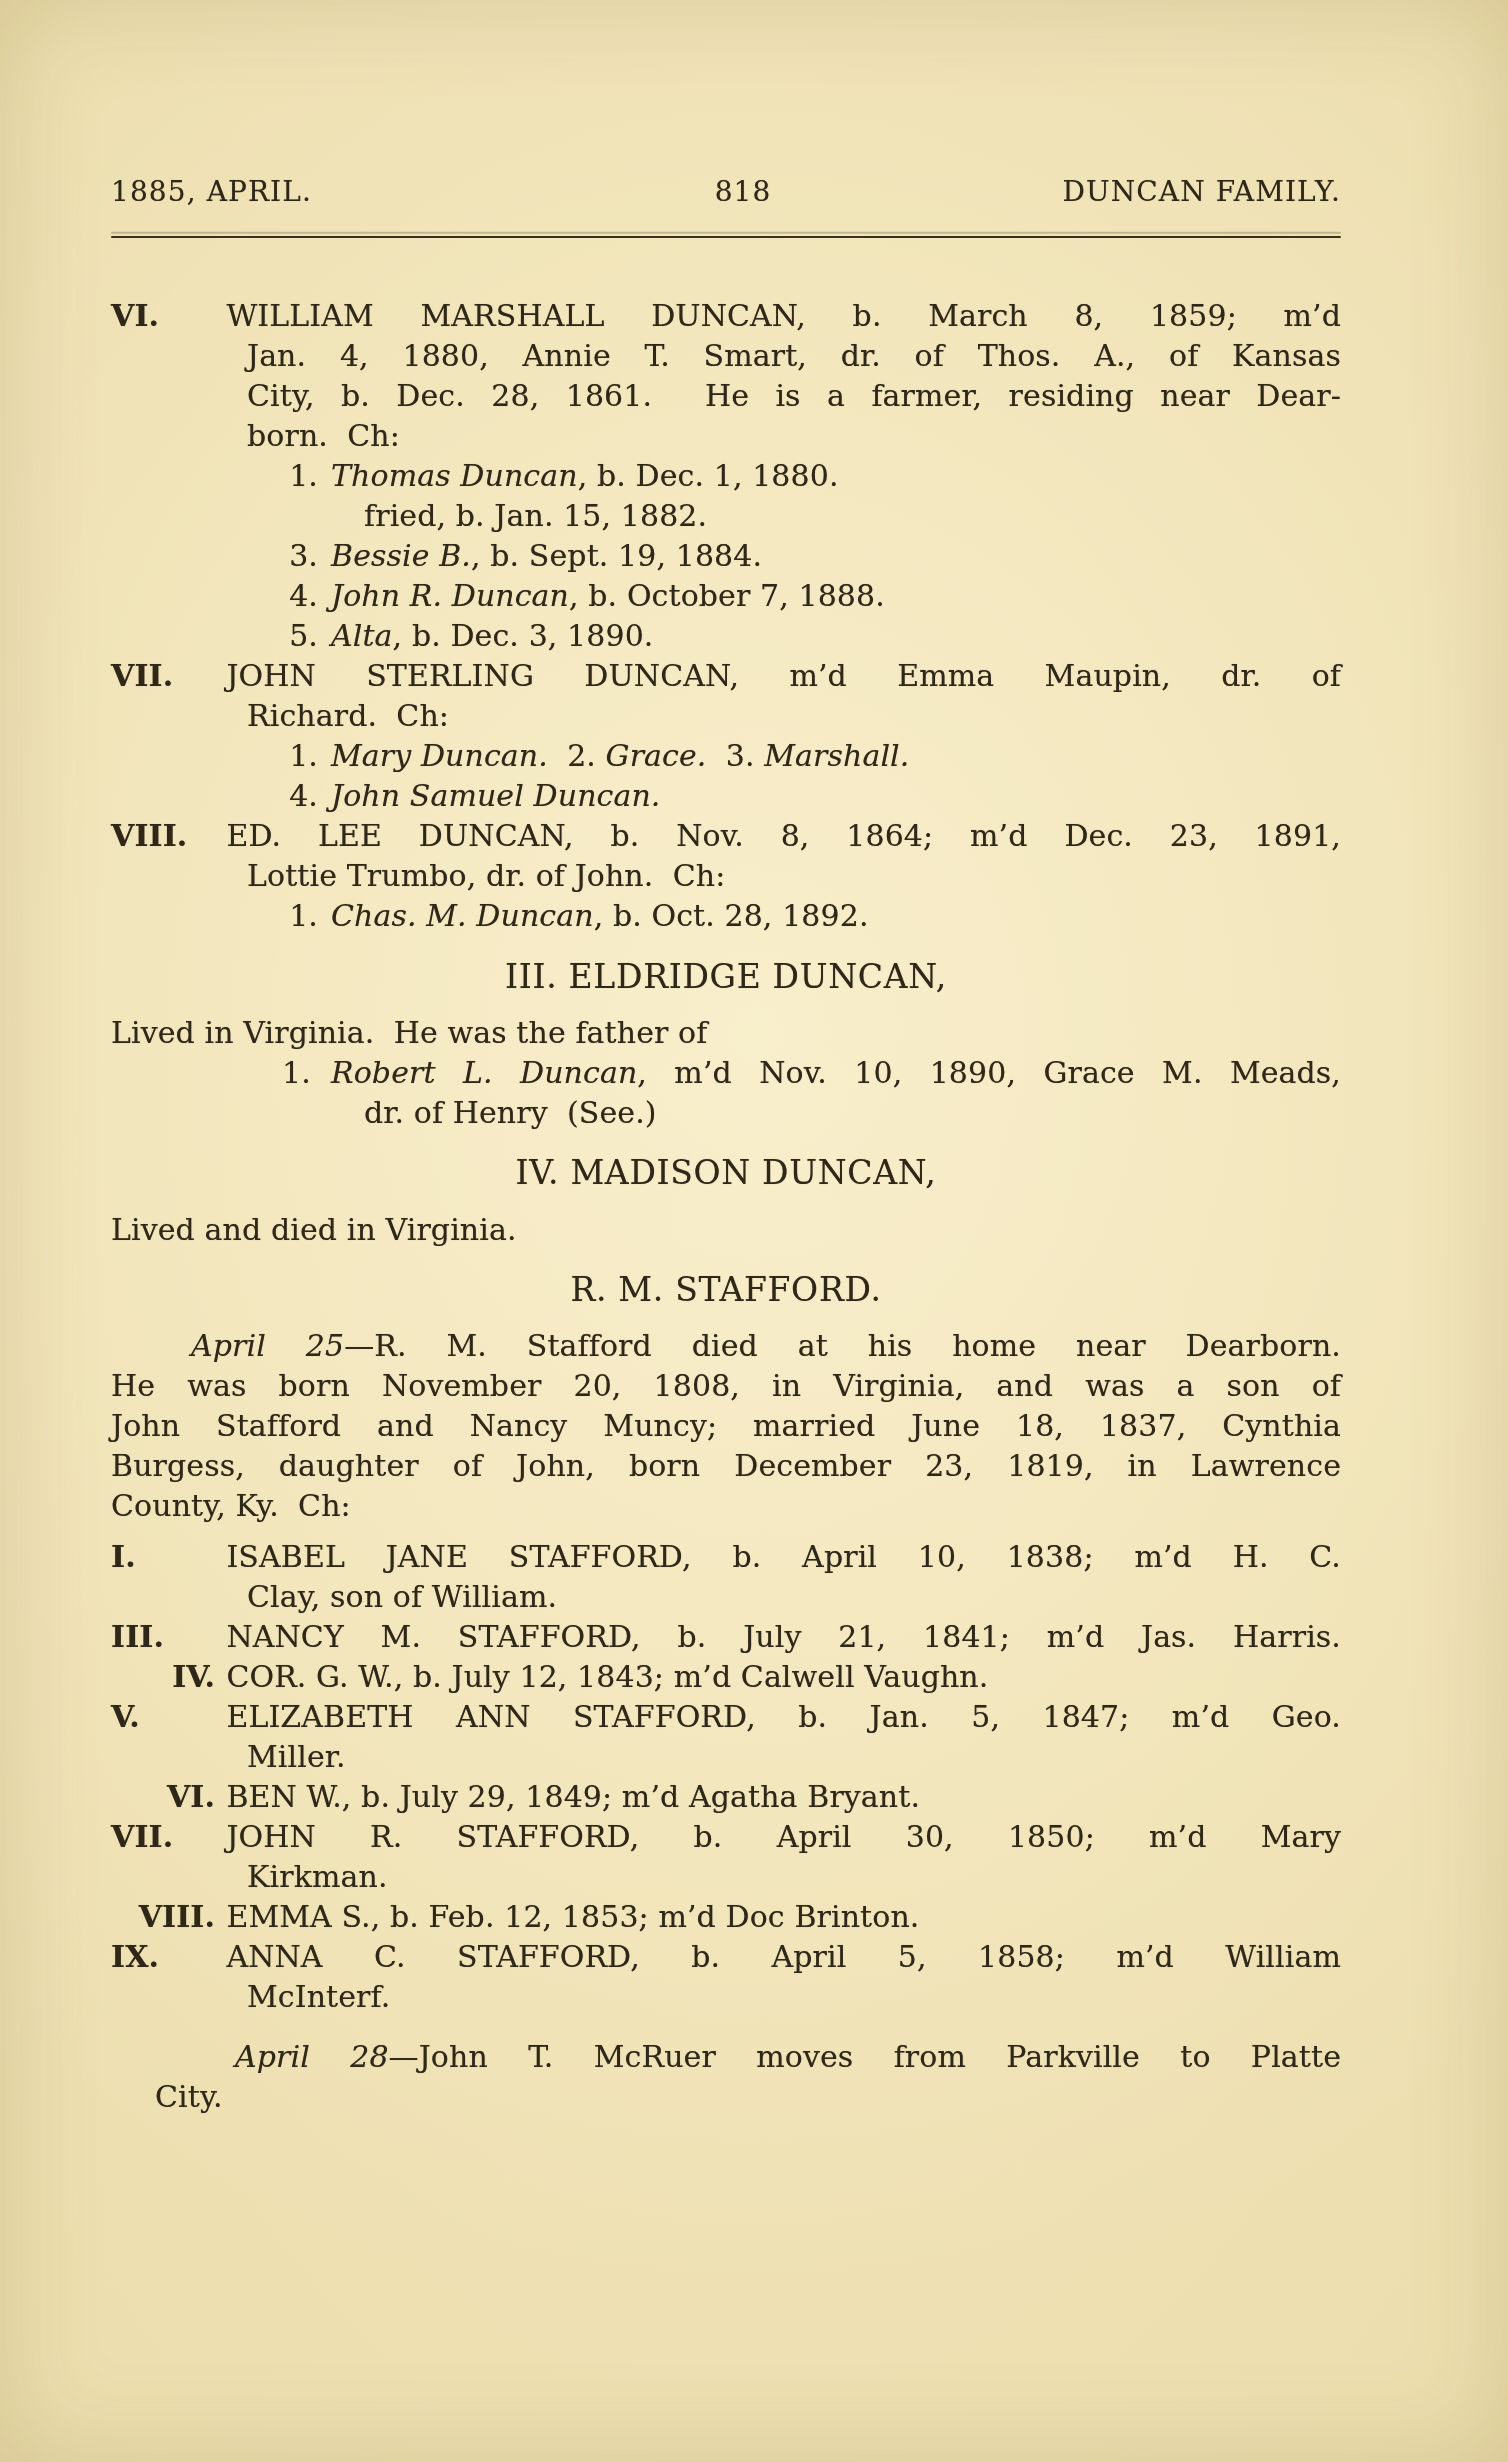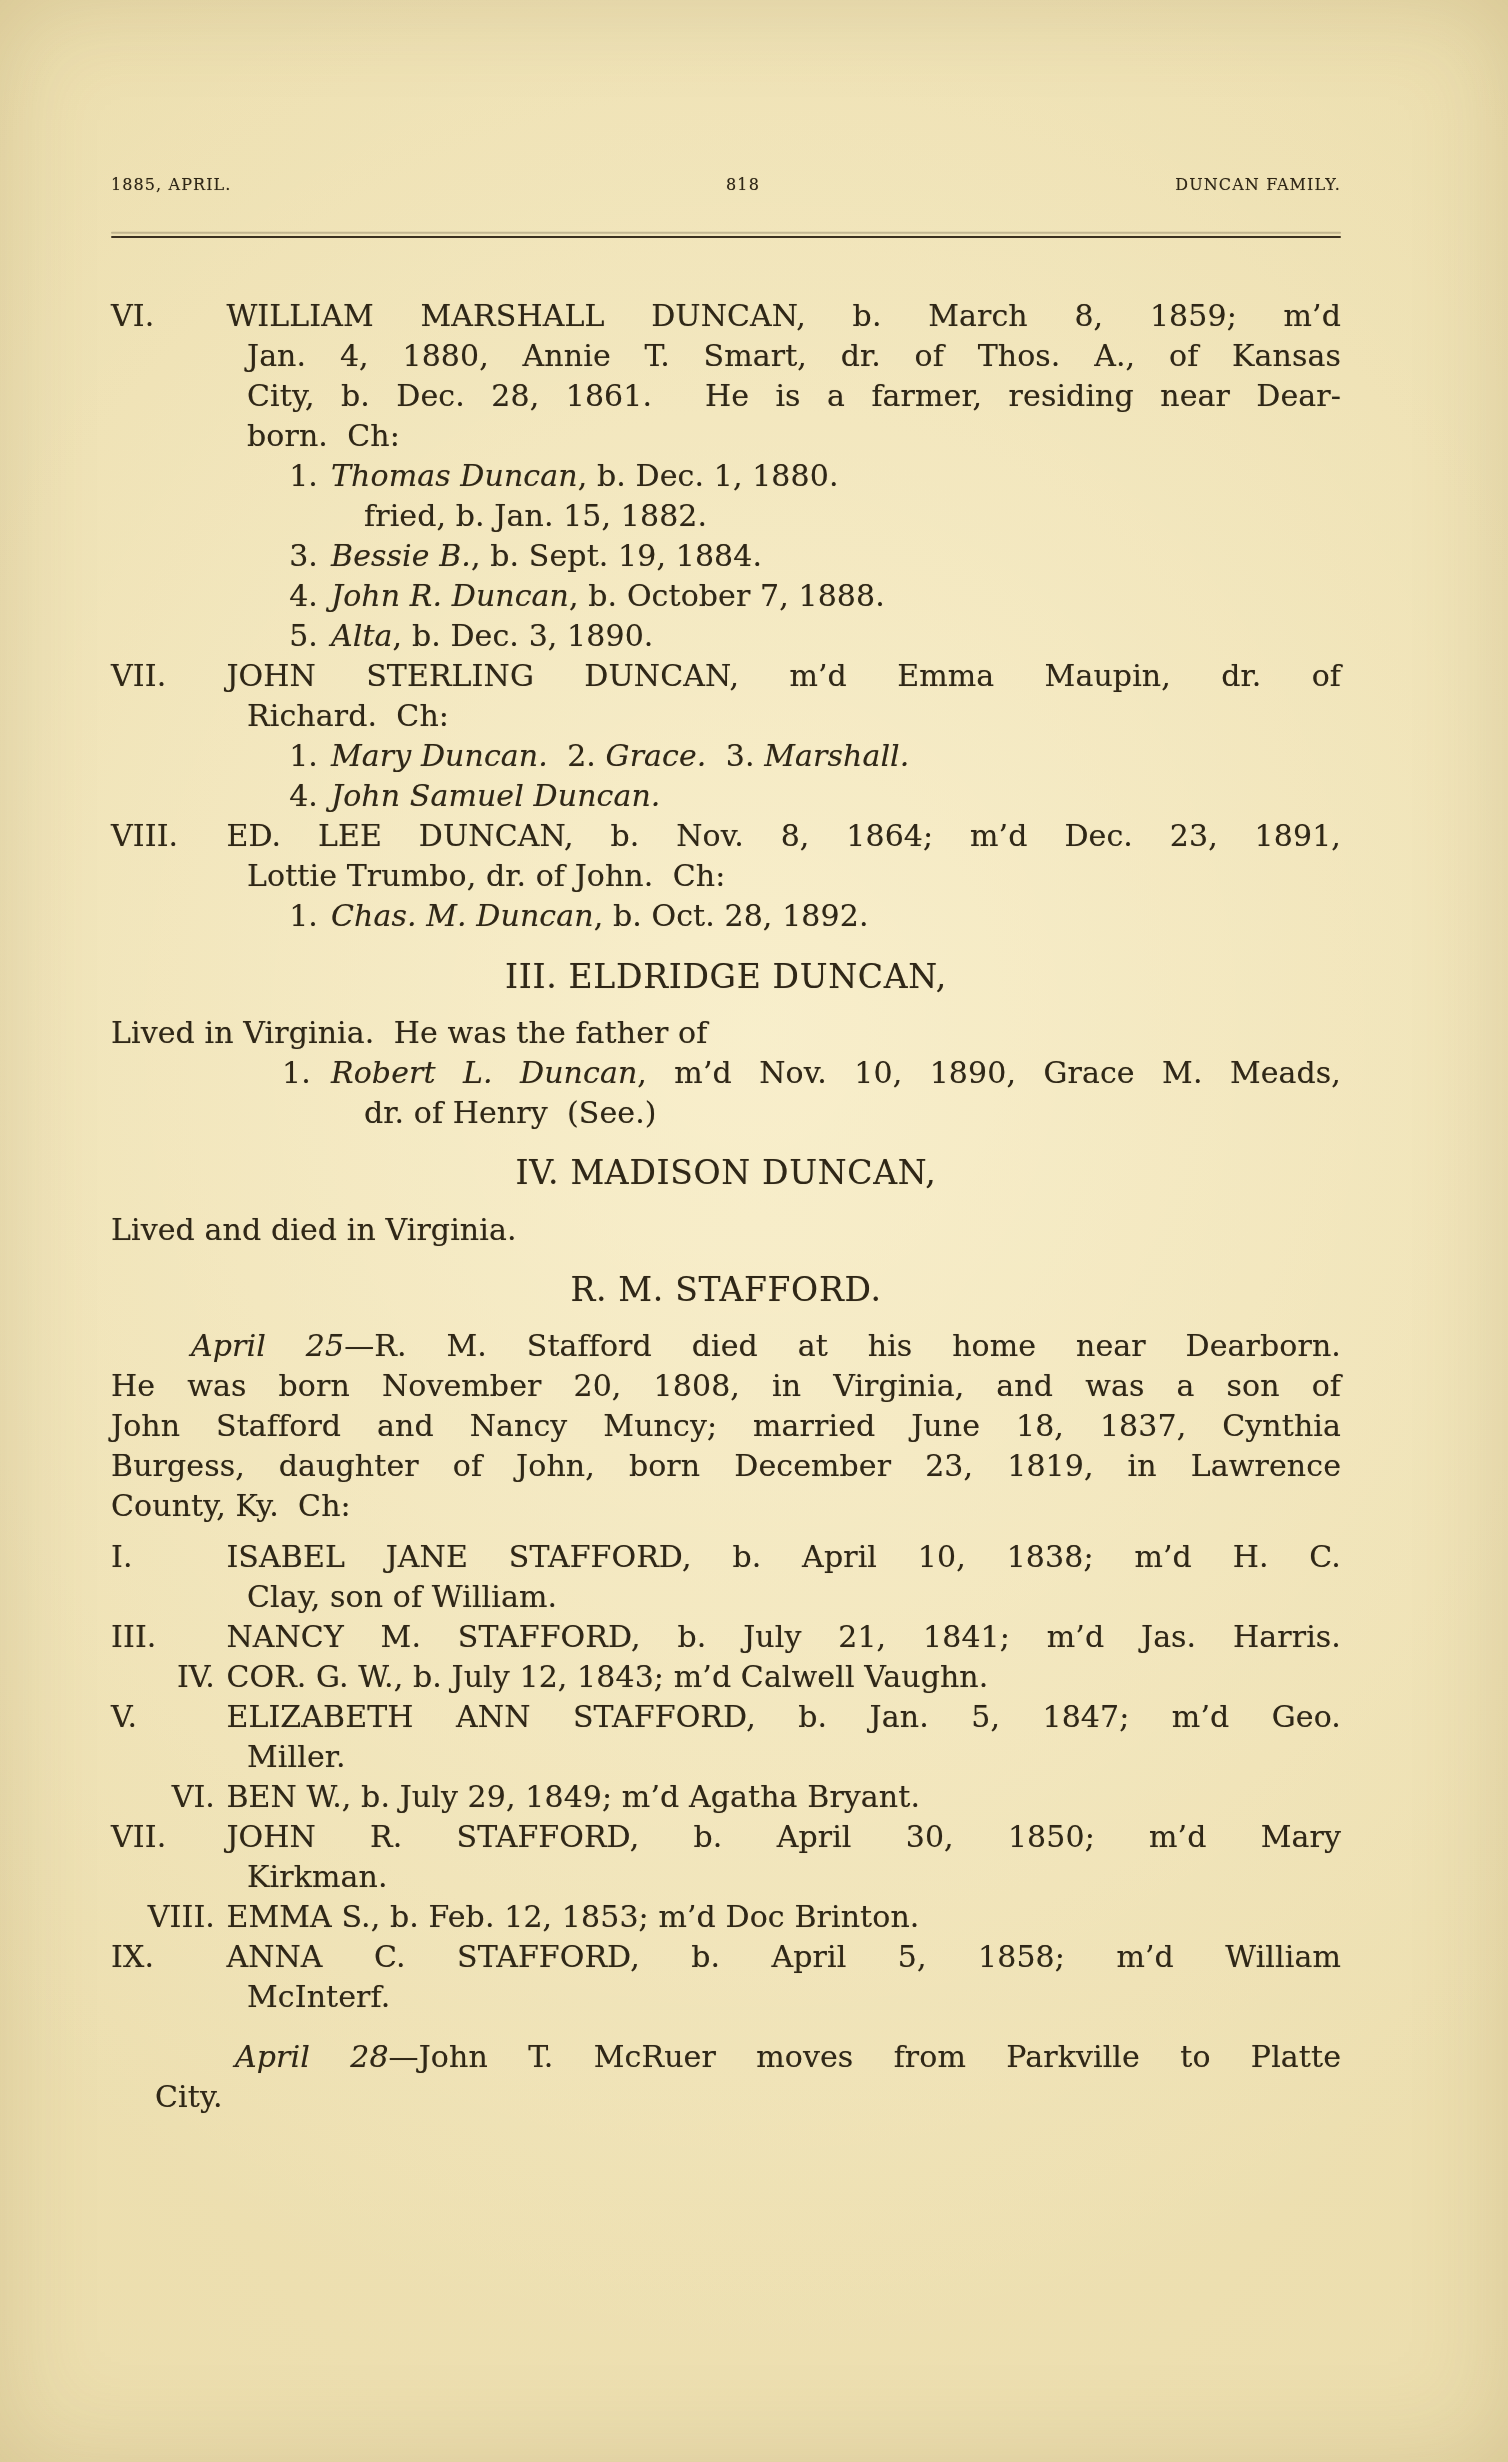--- a/index.html
+++ b/index.html
@@ -5,33 +5,33 @@
   html,body{margin:0;padding:0;}
   body{width:1509px;height:2462px;position:relative;overflow:hidden;
        font-family:"DejaVu Serif","Liberation Serif",serif;}
   .page{position:absolute;inset:0;
         background:
           radial-gradient(ellipse 130% 90% at 50% 42%, rgba(255,248,220,.55), rgba(0,0,0,0) 60%),
           radial-gradient(ellipse 120% 120% at 50% 50%, #f0e3b8 0%, #ecdeae 55%, #e3d29c 88%, #dcc98f 100%);
         box-shadow:inset 0 0 100px rgba(120,95,40,.18);}
   .ink{color:#2f2717;text-shadow:0 0 0.7px rgba(47,39,23,.45);}
   .header{position:absolute;left:111px;right:168px;top:175px;height:33px;
-          font-size:16px;letter-spacing:1.1px;text-align:right;}
+          font-size:28px;letter-spacing:1.1px;text-align:right;}
   .header .h-left{position:absolute;left:0;top:0;}
   .header .h-center{position:absolute;left:50%;top:0;transform:translateX(-50%) translateX(17px);}
   .header .h-right{position:absolute;right:0;top:0;}
   .rule{position:absolute;left:111px;right:168px;top:236px;height:2.1px;background:#3a3020;
         box-shadow:0 -4.3px 0 rgba(58,48,32,.25);border-radius:1.4px;}
   .content{position:absolute;left:111px;right:168px;top:296px;font-size:30px;line-height:40px;
            letter-spacing:0.1px;}
   .line{white-space:pre-wrap;}
   .line.j{text-align:justify;text-align-last:justify;}
   .block.entry{padding-left:136px;}
   .block.entry .line.first{text-indent:-136px;}
-  .block.entry .lbl{display:inline-block;width:104px;text-align:right;margin-right:11.4px;text-indent:0;}
+  .block.entry .lbl{display:inline-block;width:104px;text-align:right;margin-right:11.4px;text-indent:0;font-weight:bold;}
   .block.sub{padding-left:253px;}
   .block.sub .line.first{text-indent:-82px;}
   .block.sub .lbl{display:inline-block;width:36px;text-align:right;margin-right:13px;text-indent:0;}
   .block.entry2{margin-left:28.5px;}
   .block.entry2 .lbl{margin-right:10px;}
   .block.heading{text-align:center;font-size:33px;line-height:44px;margin:18.5px 0 14.3px;letter-spacing:0.7px;}
   .block.para.ind .line.first{text-indent:80px;}
   .para + .block.entry{margin-top:10.7px;}
   .entry + .block.para{margin-top:20px;margin-left:44px;}
   i{font-style:italic;}

